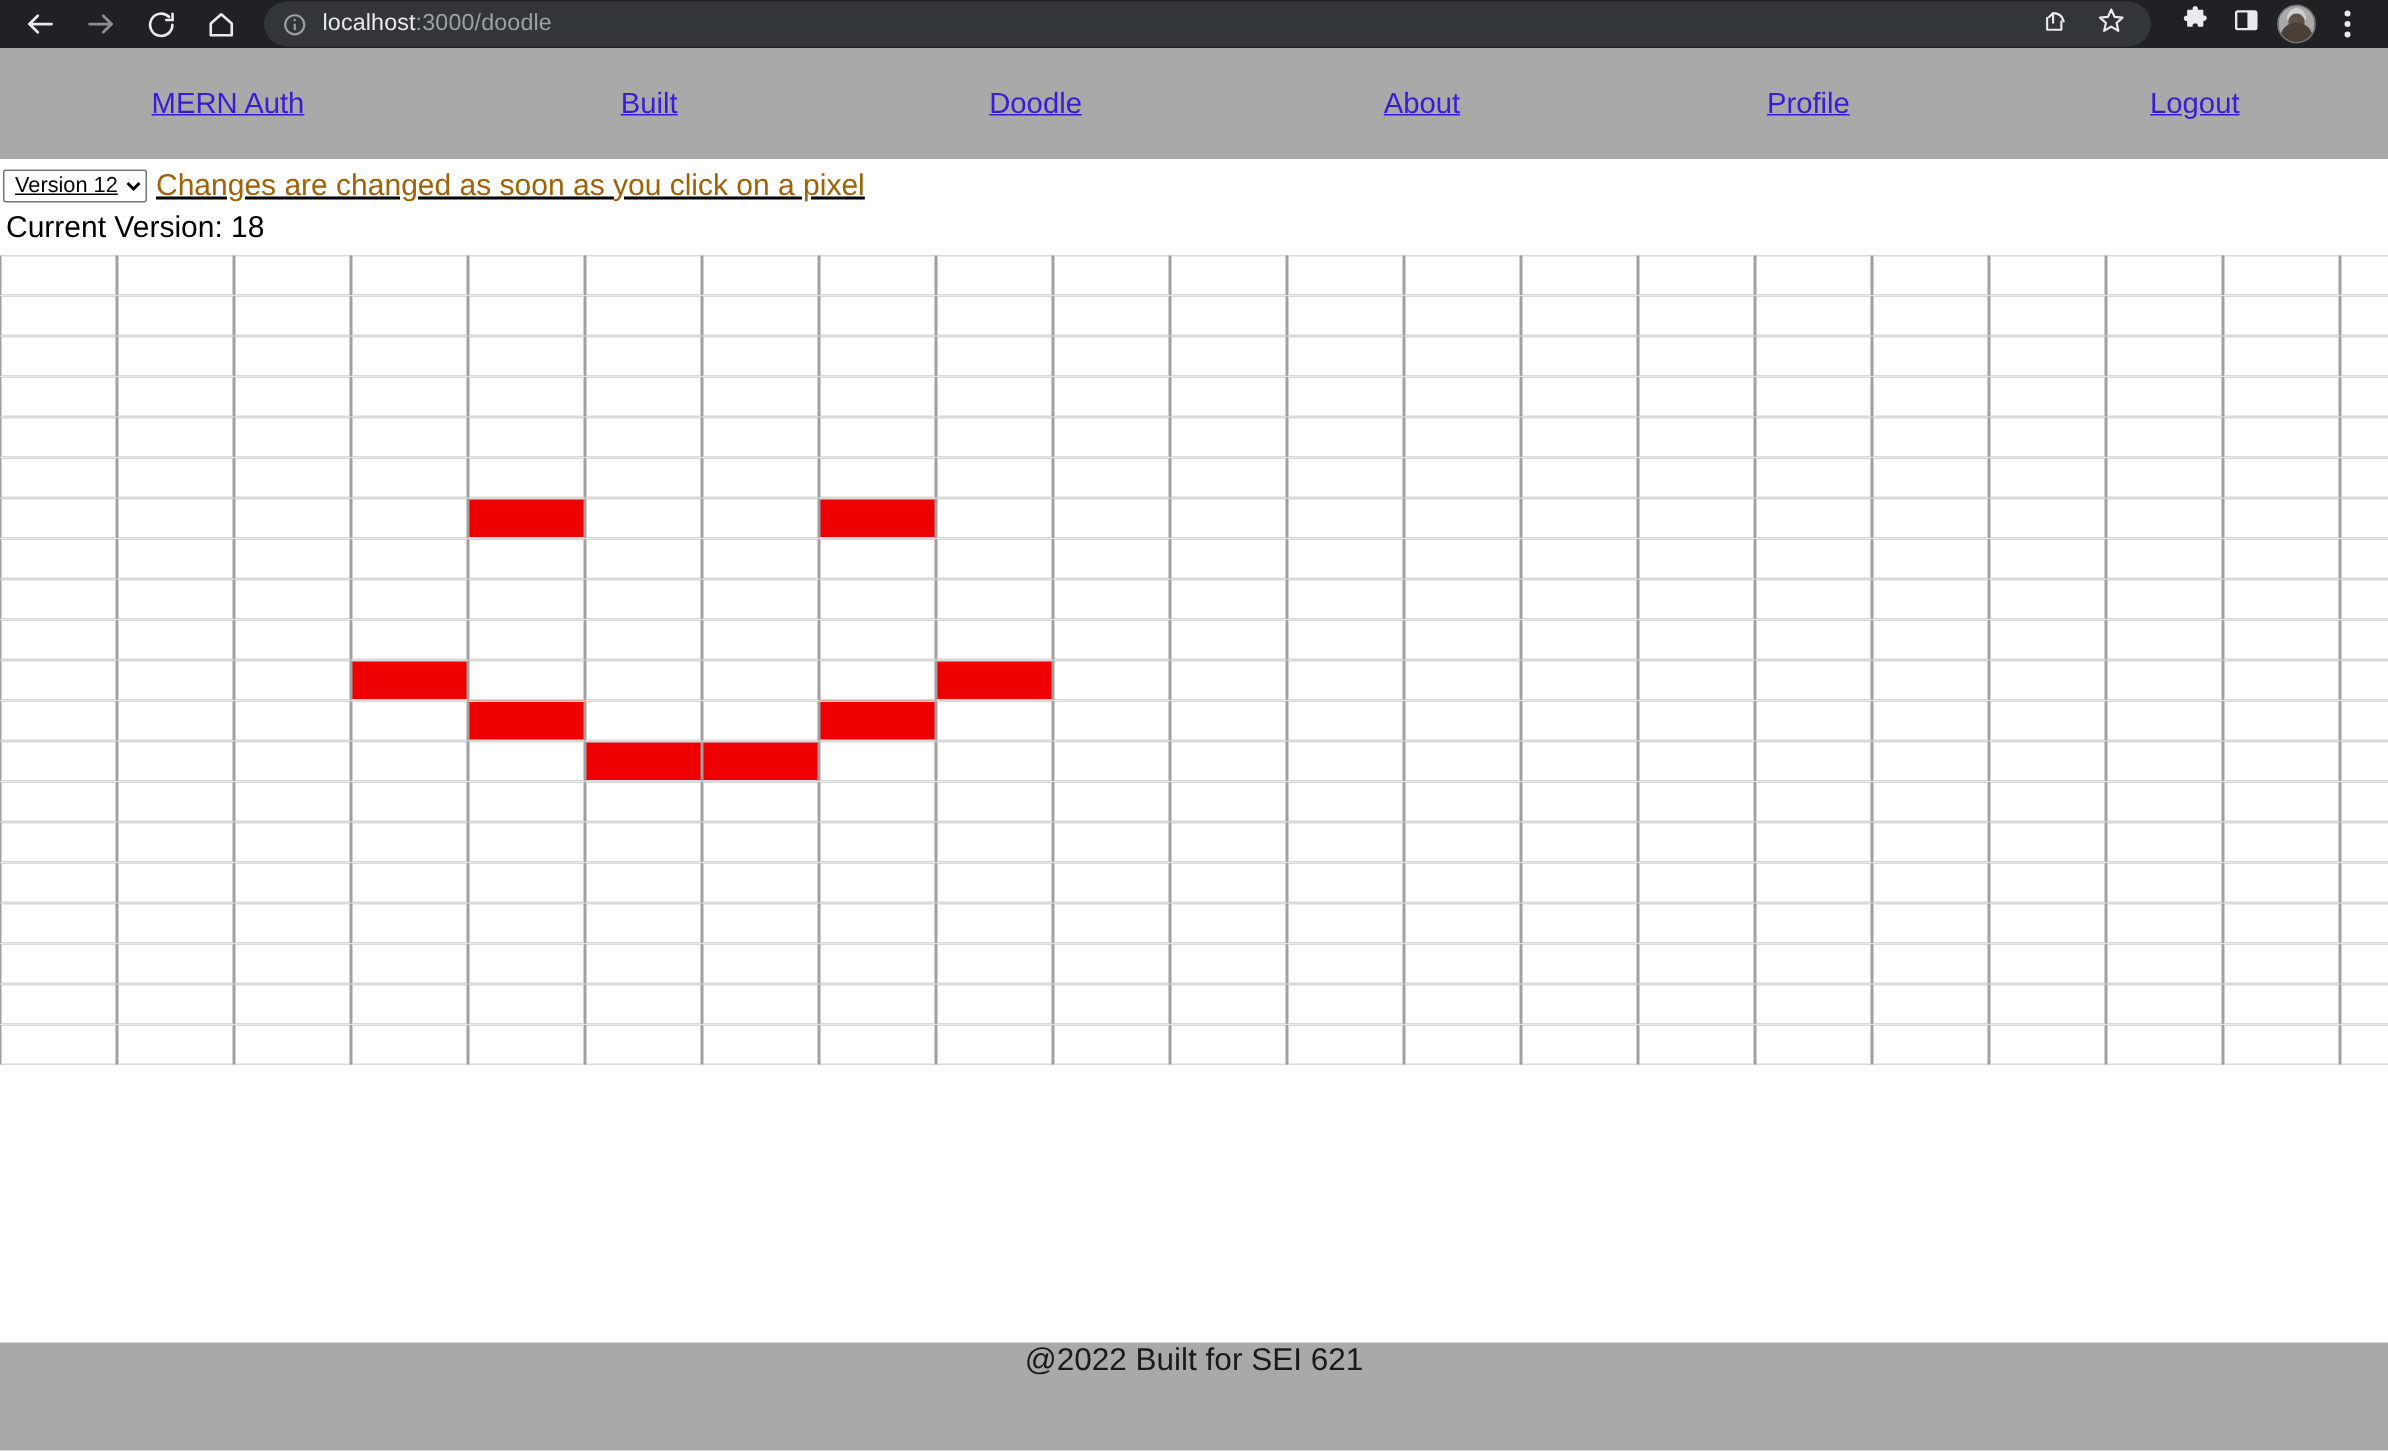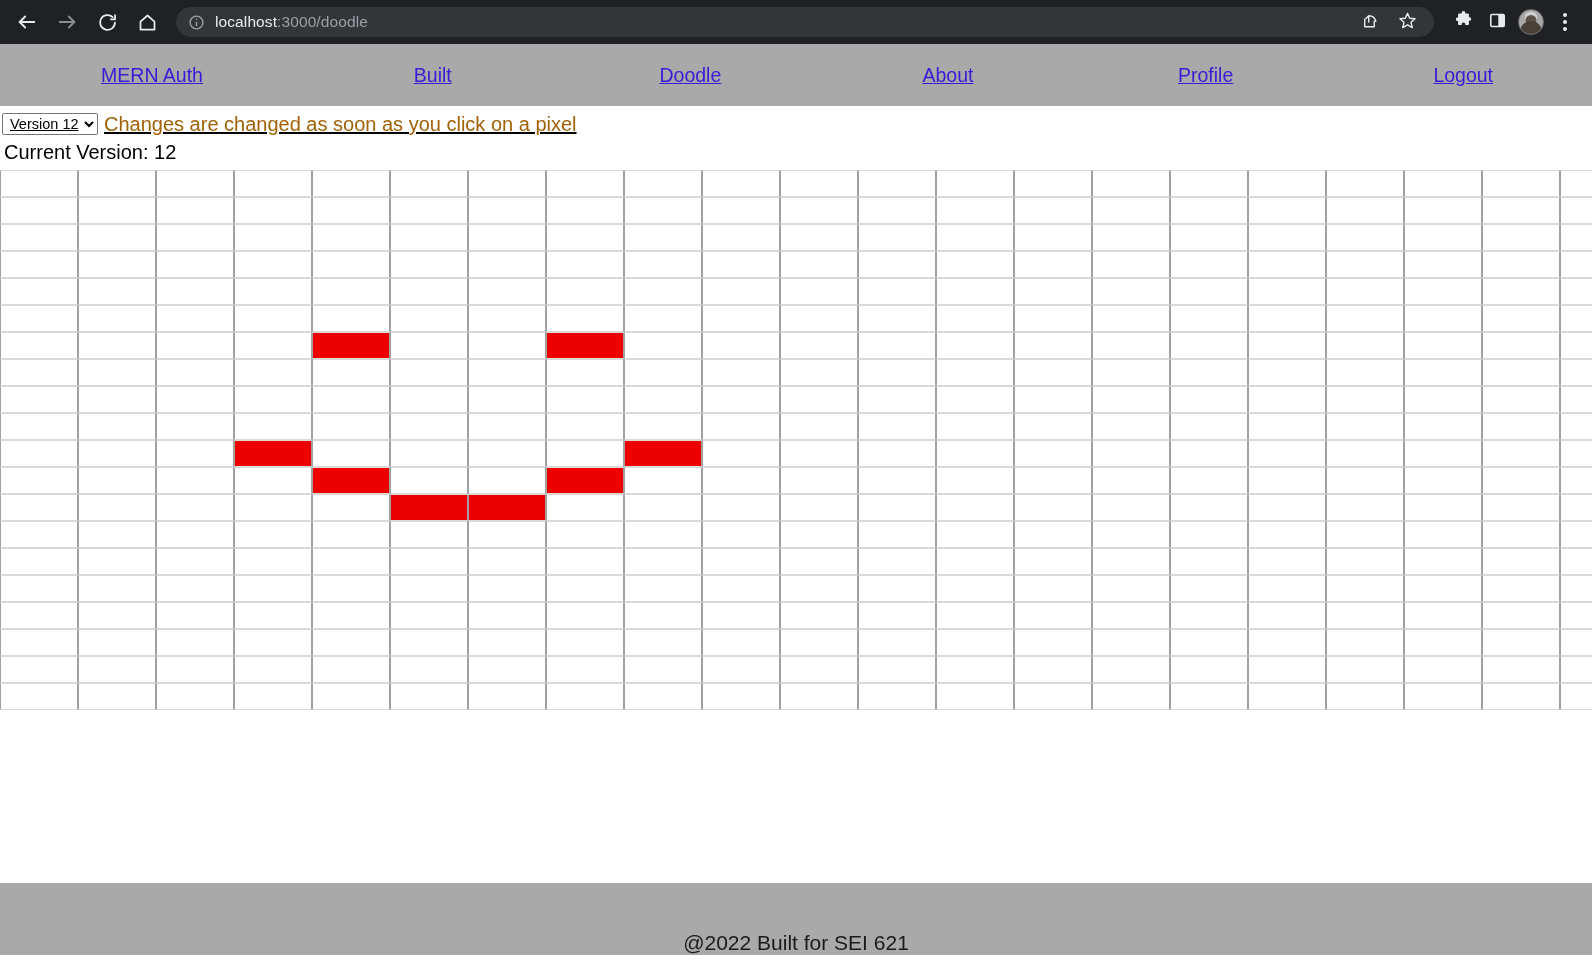--- a/index.html
+++ b/index.html
@@ -9,21 +9,21 @@
     padding: 0;
     width: 1592px;
     height: 967px;
     overflow: hidden;
     background: #ffffff;
     font-family: "Liberation Sans", sans-serif;
   }
 
   
   #browser-chrome {
-    height: 44px;
+    height: 32px;
     background: #202124;
     display: flex;
     align-items: center;
     padding: 0 10px;
     position: relative;
   }
   .nav-btn {
     width: 34px;
     height: 34px;
     display: flex;
@@ -103,21 +103,21 @@
     left: 50%; bottom: -2px;
     transform: translateX(-50%);
   }
   .kebab { display: flex; flex-direction: column; gap: 3px; }
   .kebab span {
     width: 4px; height: 4px; border-radius: 50%; background: #e8eaed;
   }
 
   
   #site-nav {
-    height: 62px;
+    height: 74px;
     background: #a9a9a9;
     display: flex;
   }
   #site-nav .nav-slot {
     flex: 1 1 0;
     display: flex;
     justify-content: center;
     align-items: center;
   }
   #site-nav .nav-slot:first-child { flex: 1.18 1 0; }
@@ -180,26 +180,26 @@
     border-top-color: #d9d9d9;
     border-bottom-color: #d9d9d9;
     background: #ffffff;
   }
   #doodle-grid .grid-cell.on { background: #ee0000; }
 
   
   #site-footer {
     position: absolute;
     left: 0;
-    bottom: 12px;
+    bottom: 0;
     width: 1592px;
     height: 72px;
     background: #a9a9a9;
     display: flex;
-    align-items: flex-end;
+    align-items: flex-start;
     justify-content: center;
   }
   #site-footer .footer-text {
     font-size: 21px;
     color: #1a1a1a;
   }
 </style>
 </head>
 <body>
 
@@ -317,21 +317,21 @@
   <div class="nav-slot">
     <a href="#">Logout</a>
   </div>
 </div>
 
 <div id="controls">
   <div class="control-row-1">
     <select id="version-select"><option>Version 1</option><option>Version 2</option><option>Version 3</option><option>Version 4</option><option>Version 5</option><option>Version 6</option><option>Version 7</option><option>Version 8</option><option>Version 9</option><option>Version 10</option><option>Version 11</option><option selected="">Version 12</option></select>
     <span class="hint-text">Changes are changed as soon as you click on a pixel</span>
   </div>
-  <div class="current-version">Current Version: 12</div>
+  <div class="current-version">Current Version: 18</div>
 </div>
 
 <div id="doodle-grid">
     <div class="grid-row">
       <div class="grid-cell"></div>
       <div class="grid-cell"></div>
       <div class="grid-cell"></div>
       <div class="grid-cell"></div>
       <div class="grid-cell"></div>
       <div class="grid-cell"></div>

